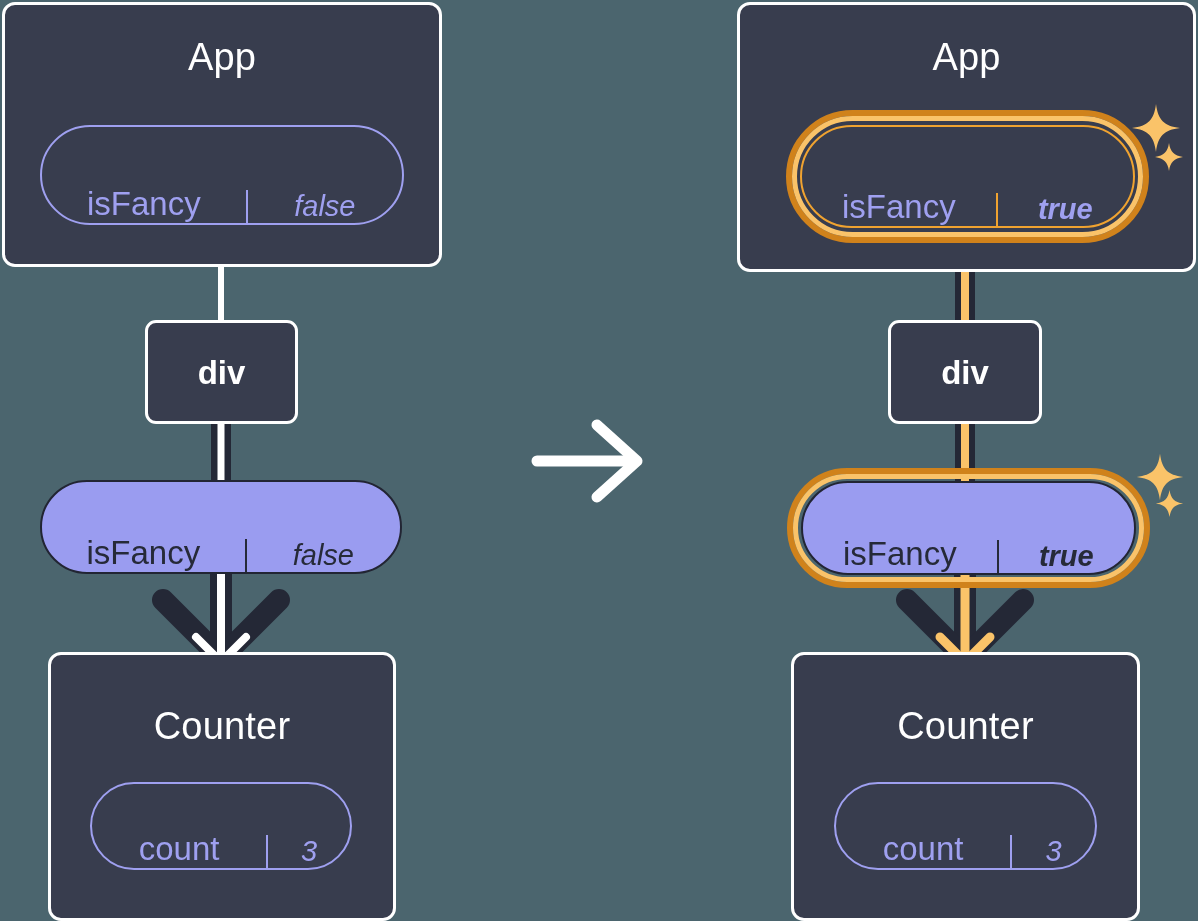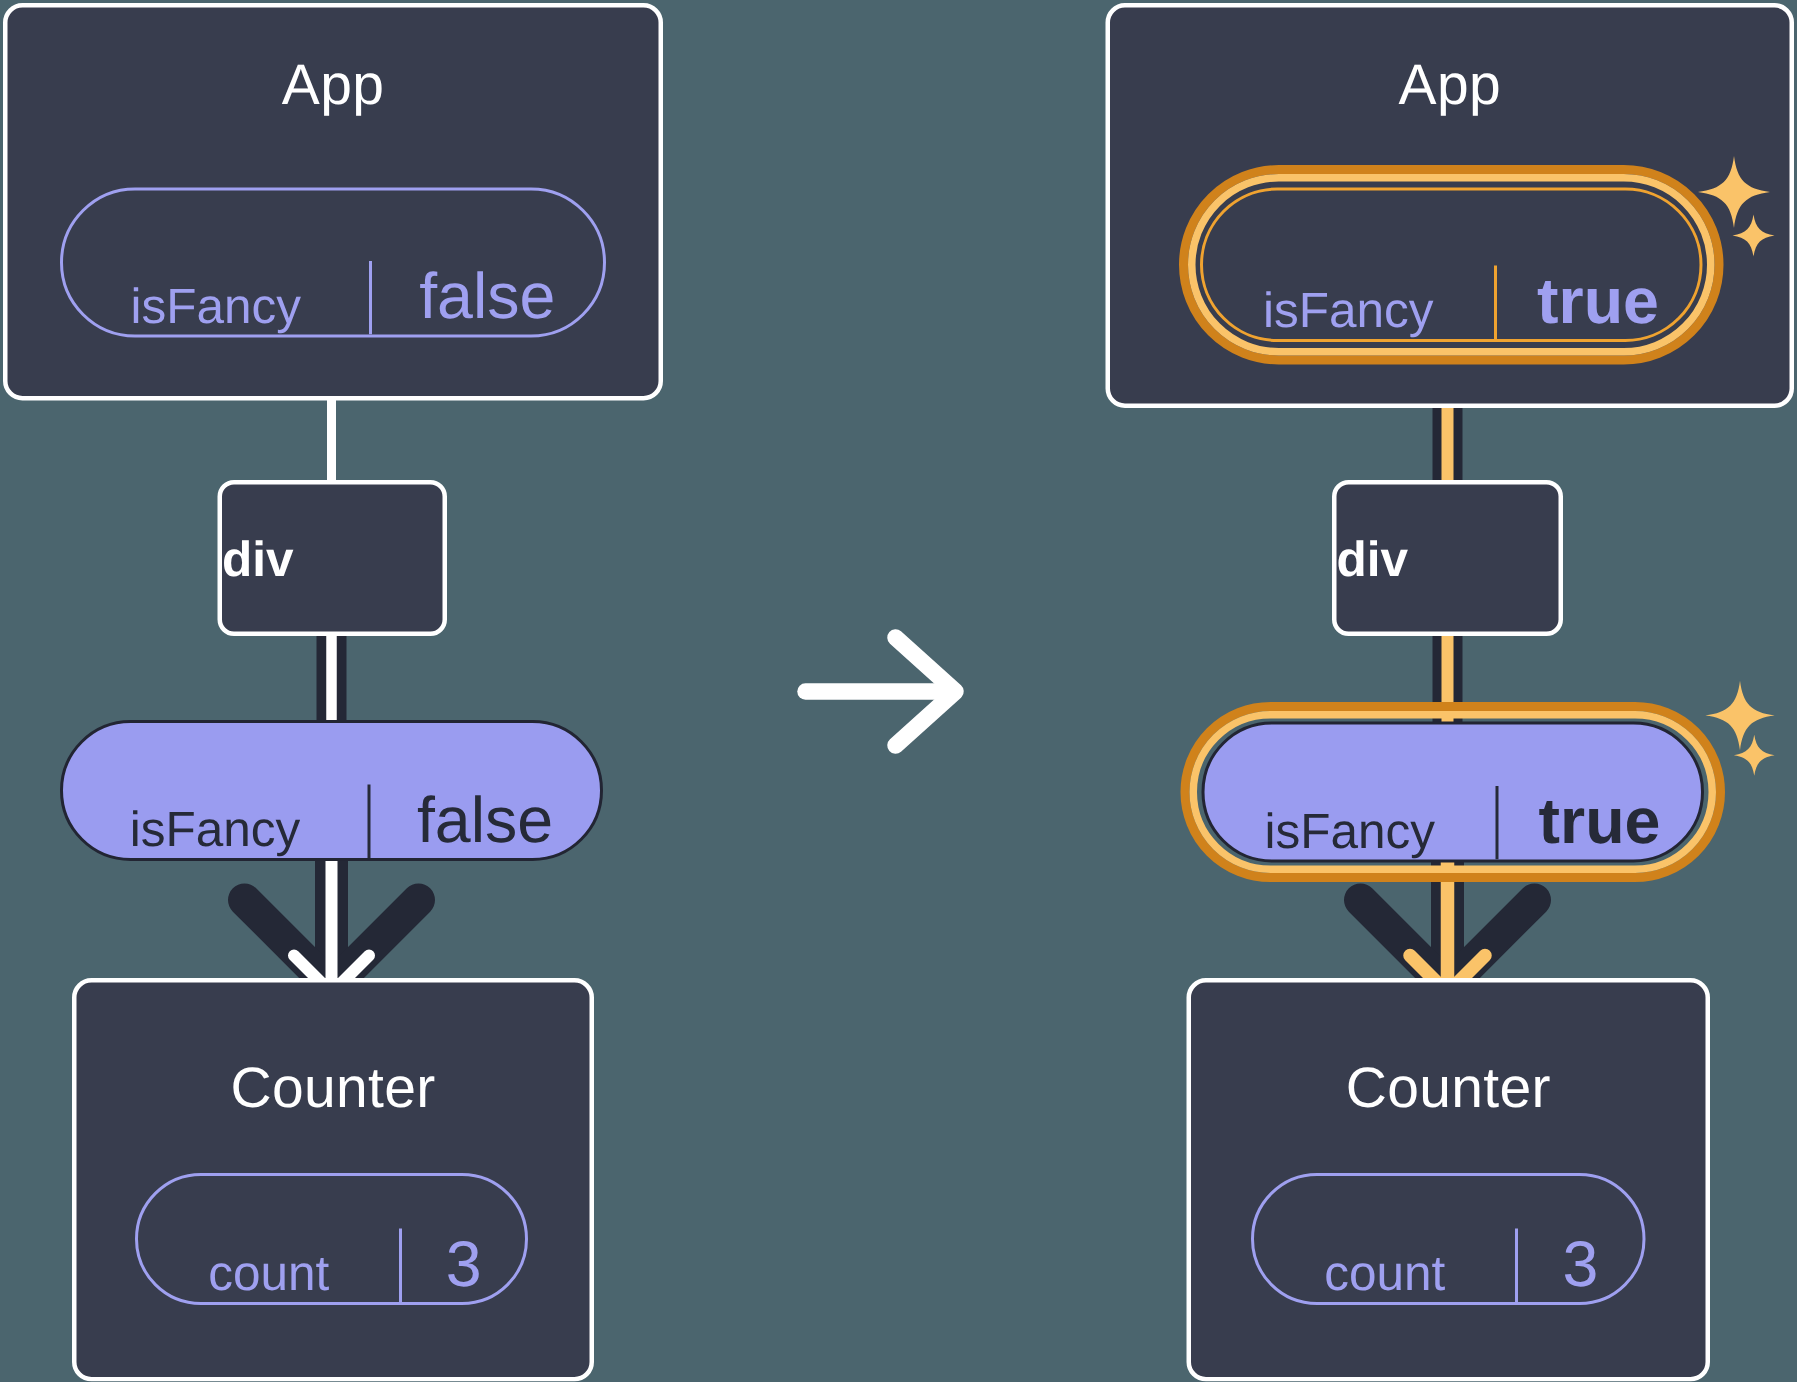--- a/index.html
+++ b/index.html
@@ -46,20 +46,21 @@
     white-space: nowrap;
   }
   .divbox {
     position: absolute;
     box-sizing: border-box;
     background: #383d4e;
     border: 3px solid #ffffff;
     border-radius: 11px;
     display: flex;
     align-items: center;
+    justify-content: center;
   }
   .divbox-label {
     color: #ffffff;
     font-size: 33px;
     font-weight: 700;
     line-height: 1;
     position: relative;
     z-index: 3;
   }
   
@@ -92,21 +93,21 @@
   .pill-outline .pill-cell.pill-value {
     border-left: 2px solid #9fa0f0;
   }
   .pill-filled .pill-cell {
     color: #262a38;
   }
   .pill-filled .pill-cell.pill-value {
     border-left: 2px solid #262a38;
   }
   .pill-name { font-size: 33px; font-weight: 400; }
-  .pill-value { font-size: 43px; font-weight: 400; }
+  .pill-value { font-size: 29px; font-weight: 400; font-style: italic; }
   .pill-value.is-bold { font-weight: 700; }
   
   .pill-hl-outline .pill-cell { color: #9fa0f0; }
   .pill-hl-outline .pill-cell.pill-value { border-left: 2px solid #f0a330; }
   .pill-hl-filled .pill-cell { color: #262a38; }
   .pill-hl-filled .pill-cell.pill-value { border-left: 2px solid #262a38; }
   
   .ring {
     position: absolute;
     box-sizing: border-box;

